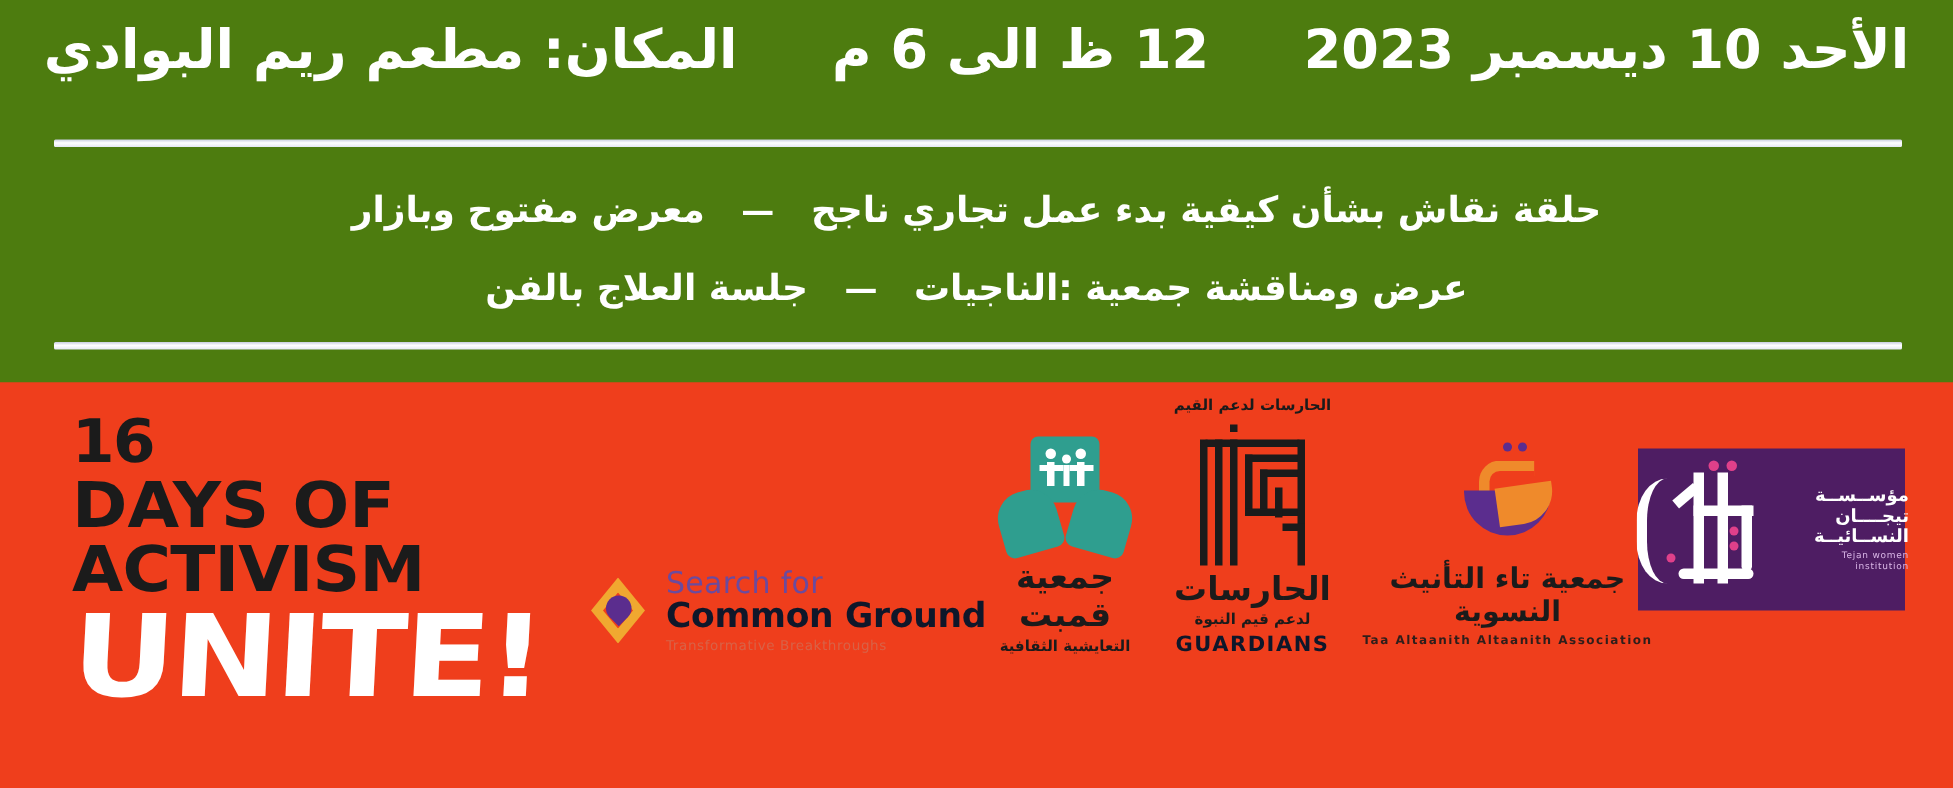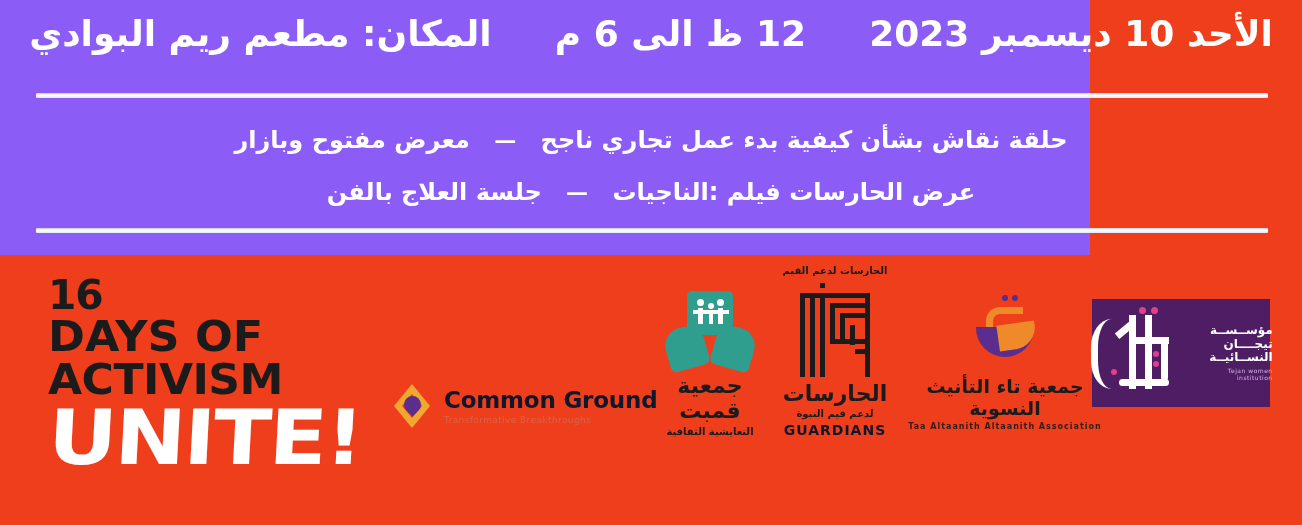--- a/index.html
+++ b/index.html
@@ -5,22 +5,22 @@
   html,body{margin:0;padding:0;}
   body{
     width:1302px;height:525px;
     font-family:"DejaVu Sans","Liberation Sans",sans-serif;
     background:#ef3e1c;overflow:hidden;
   }
   .poster{position:relative;width:1302px;height:525px;}
 
   
   .navy-panel{
-    position:absolute;left:0;top:0;width:1090px;height:255px;
-    background:#8b5cf6;
+    position:absolute;left:0;top:0;width:1302px;height:255px;
+    background:#4d7c0f;
   }
   .info-line{
     position:absolute;left:0;width:1302px;
     direction:rtl;text-align:center;
     color:#ffffff;white-space:nowrap;
   }
   .line-main{
     top:8px;
     font-size:36px;font-weight:bold;letter-spacing:0px;
     line-height:52px;
@@ -195,21 +195,21 @@
 
     <div class="divider divider-1"></div>
 
     <div class="info-line line-events line-events-1">
       <span class="seg">حلقة نقاش بشأن كيفية بدء عمل تجاري ناجح</span>
       <span class="dash">—</span>
       <span class="seg">معرض مفتوح وبازار</span>
     </div>
 
     <div class="info-line line-events line-events-2">
-      <span class="seg">عرض الحارسات فيلم :الناجيات</span>
+      <span class="seg">عرض ومناقشة جمعية :الناجيات</span>
       <span class="dash">—</span>
       <span class="seg">جلسة العلاج بالفن</span>
     </div>
 
     <div class="divider divider-2"></div>
   </div>
 
   <div class="orange-panel">
 
     <div class="campaign">
@@ -221,20 +221,21 @@
 
     <div class="logo-row">
 
       <div class="logo sfcg">
         <div class="sfcg-mark">
           <div class="dia"></div>
           <div class="dia-in"></div>
           <div class="heart"></div>
         </div>
         <div class="sfcg-text">
+          <div class="sfcg-1">Search for</div>
           <div class="sfcg-2">Common Ground</div>
           <div class="sfcg-3">Transformative Breakthroughs</div>
         </div>
       </div>
 
       <div class="logo qambat">
         <div class="q-mark">
           <div class="q-card"></div>
           <div class="q-fig" style="left:32px;top:8px;width:7px;height:7px;border-radius:50%;"></div>
           <div class="q-fig" style="left:33px;top:17px;width:5px;height:16px;"></div>

